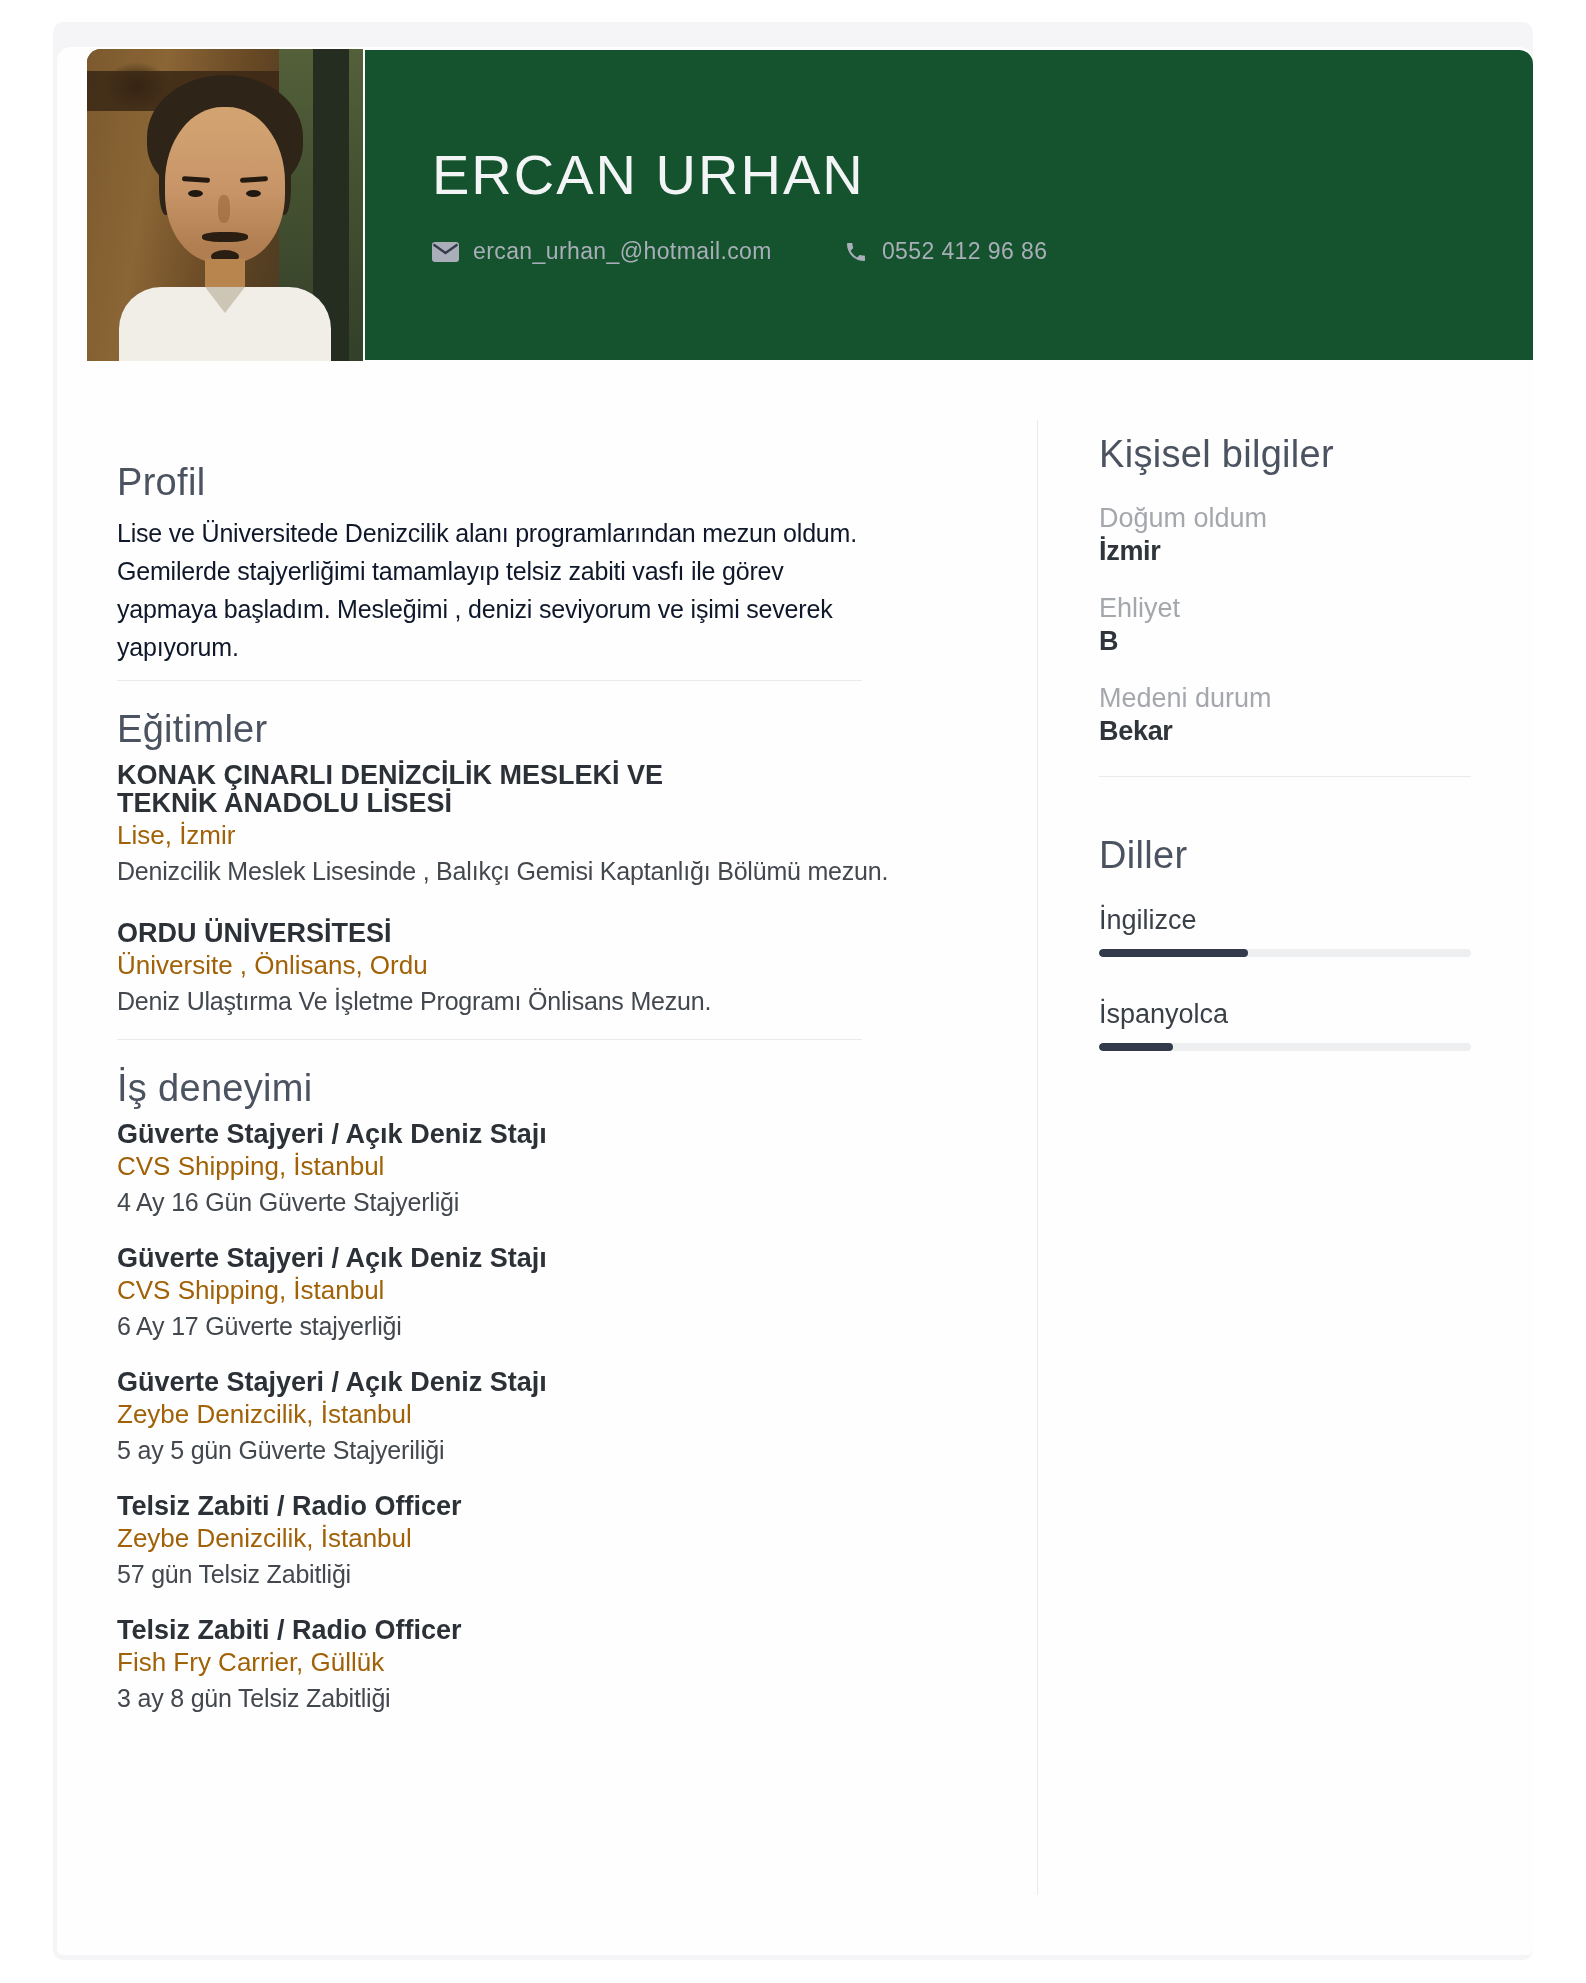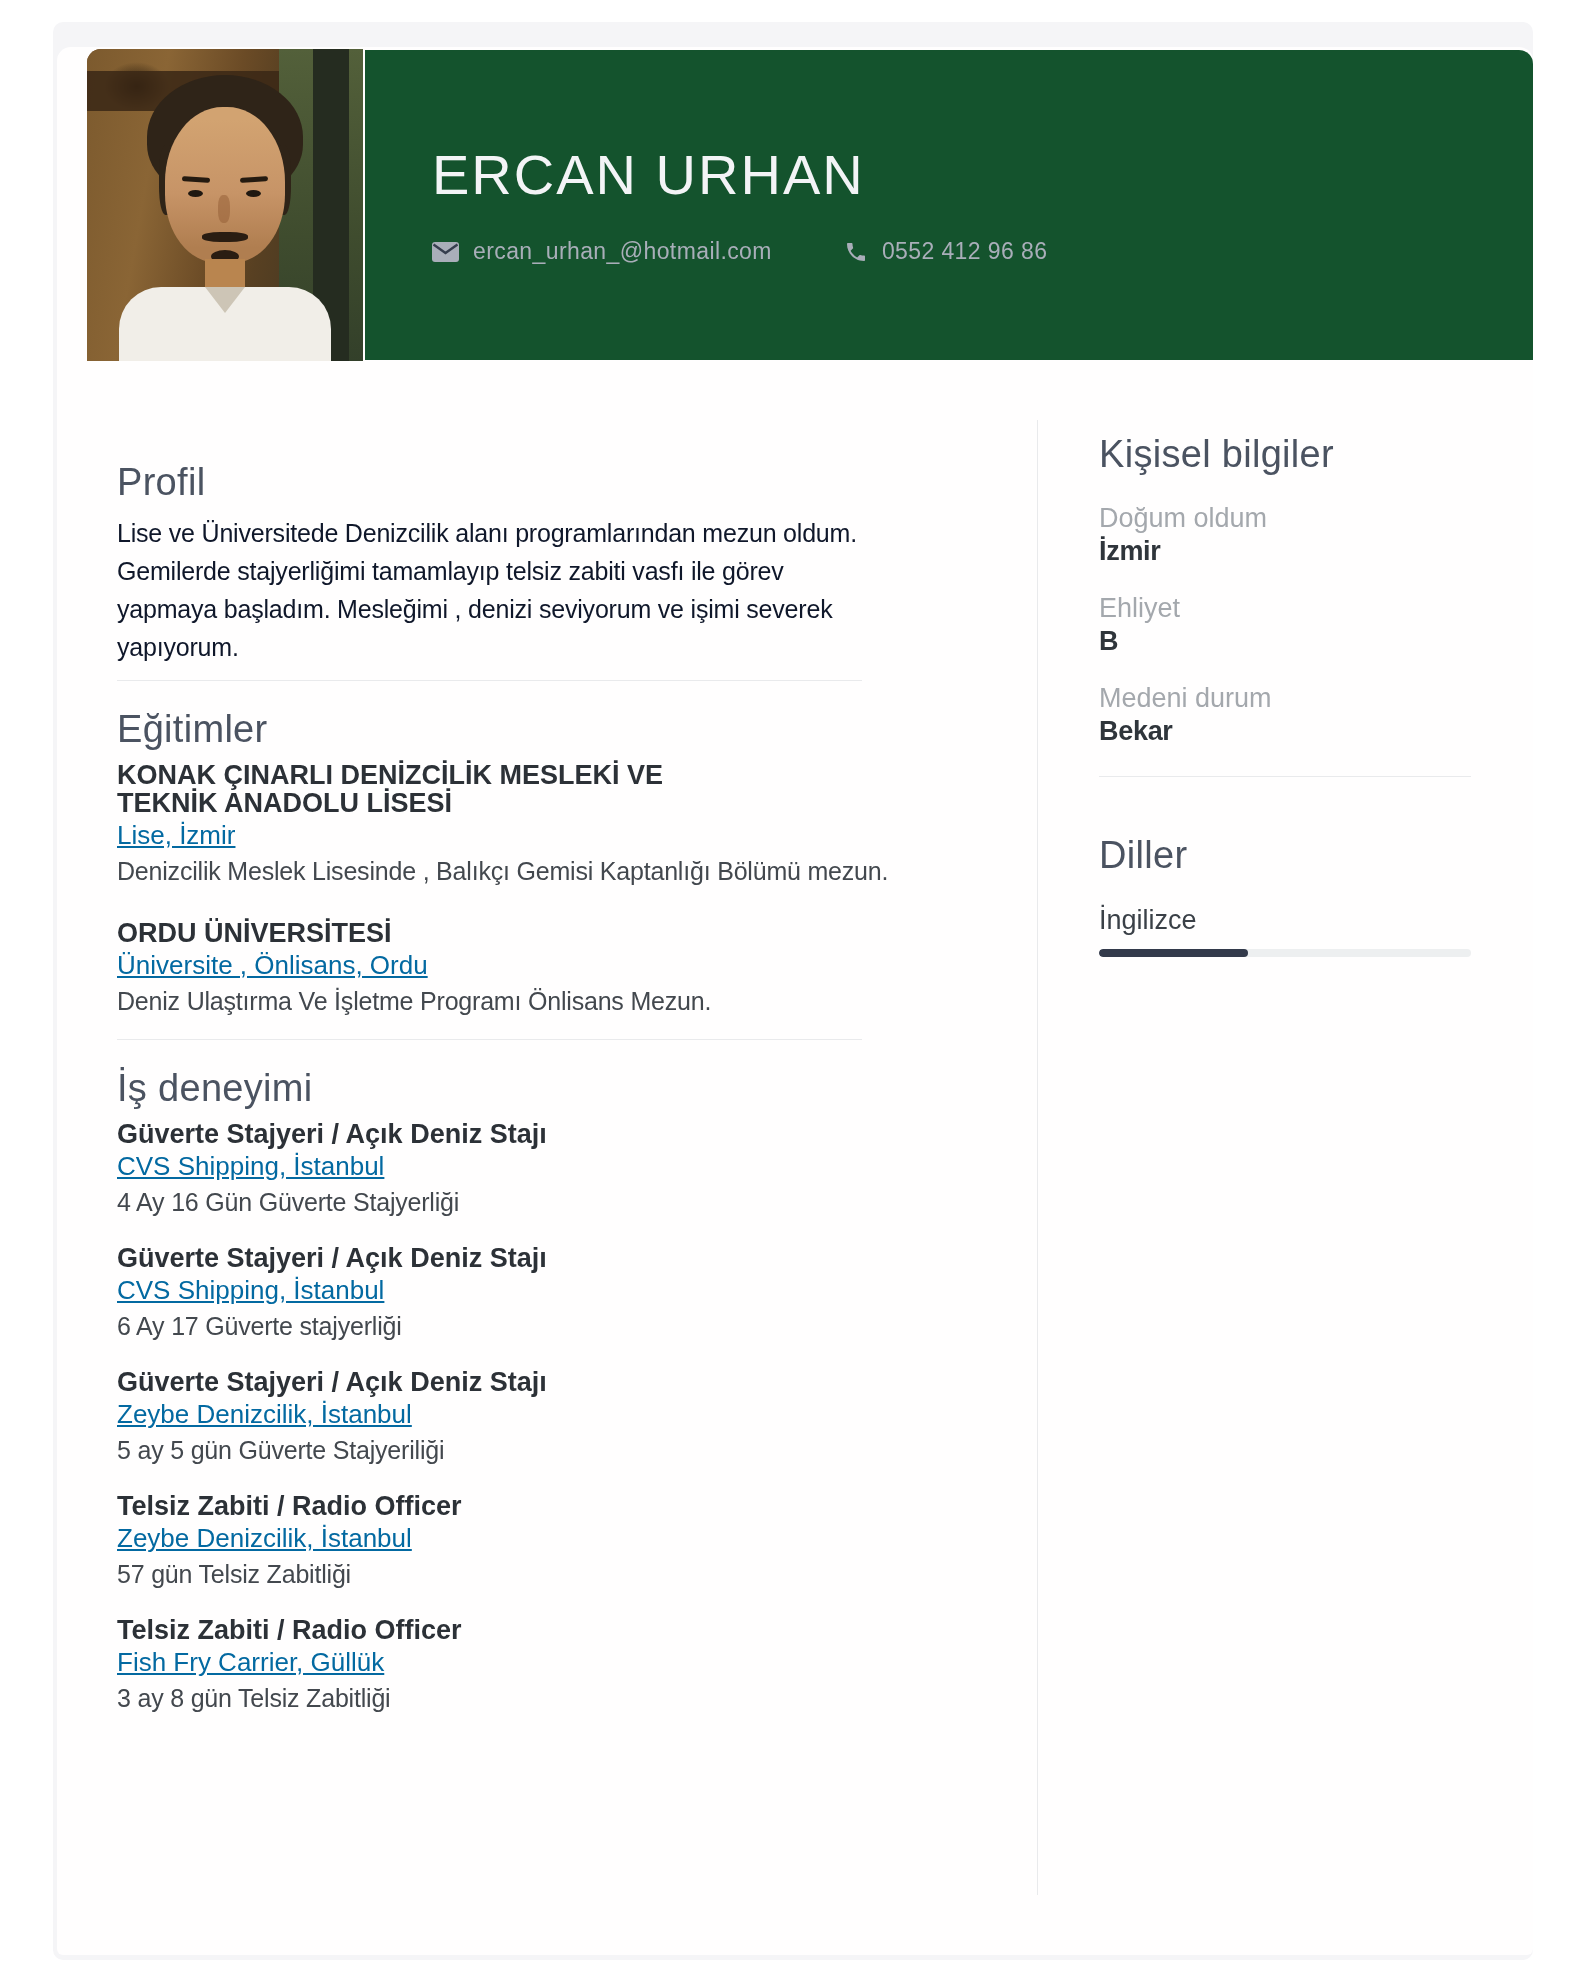--- a/index.html
+++ b/index.html
@@ -58,21 +58,21 @@
   .side-col{position:absolute;left:1042px;top:385px;width:372px;}
   h2{margin:0;font-size:38px;font-weight:400;color:#4b5361;line-height:44px;letter-spacing:.3px;}
   .main-col h2{margin-bottom:10px;}
   .body-text{margin:0 0 14px 0;font-size:25px;line-height:38px;color:#0f172a;letter-spacing:-0.2px;}
   hr.divider{border:none;border-top:1px solid #e9eaec;margin:0 0 26px 0;}
   .edu-head{margin-bottom:20px;}
   .exp-head{margin-top:0;margin-bottom:30px;}
   .entry{margin-bottom:30px;}
   .entry:last-child{margin-bottom:0;}
   .entry-title{font-size:27px;font-weight:700;color:#2c3137;line-height:28px;white-space:pre-line;}
-  .entry-meta{font-size:26px;color:#0369a1;line-height:36px;white-space:nowrap;text-decoration:underline;}
+  .entry-meta{font-size:26px;color:#a16207;line-height:36px;white-space:nowrap;}
   .entry-desc{font-size:25px;color:#43484e;line-height:36px;white-space:nowrap;letter-spacing:-0.2px;}
   .job{margin-bottom:24px;}
   .edu-list{margin-bottom:4px;}
   .exp-spacer{height:16px;}
   
   .side-col h2{margin-bottom:26px;}
   .pitem{margin-bottom:24px;}
   .plabel{font-size:27px;color:#a4a8ad;line-height:32px;}
   .pvalue{font-size:27px;color:#2f353b;line-height:34px;font-weight:700;letter-spacing:-0.3px;}
   hr.side{margin:28px 0 56px 0;}
@@ -214,16 +214,22 @@
     <h2>Diller</h2>
     <div>
 
         <div class="lang">
           <div class="lang-name">İngilizce</div>
           <div class="bar-track">
             <div class="bar-fill" style="width: 40%;"></div>
           </div>
         </div>
 
+        <div class="lang">
+          <div class="lang-name">İspanyolca</div>
+          <div class="bar-track">
+            <div class="bar-fill" style="width: 20%;"></div>
+          </div>
+        </div>
       </div>
   </div>
 
 </div>
 
 </body></html>

